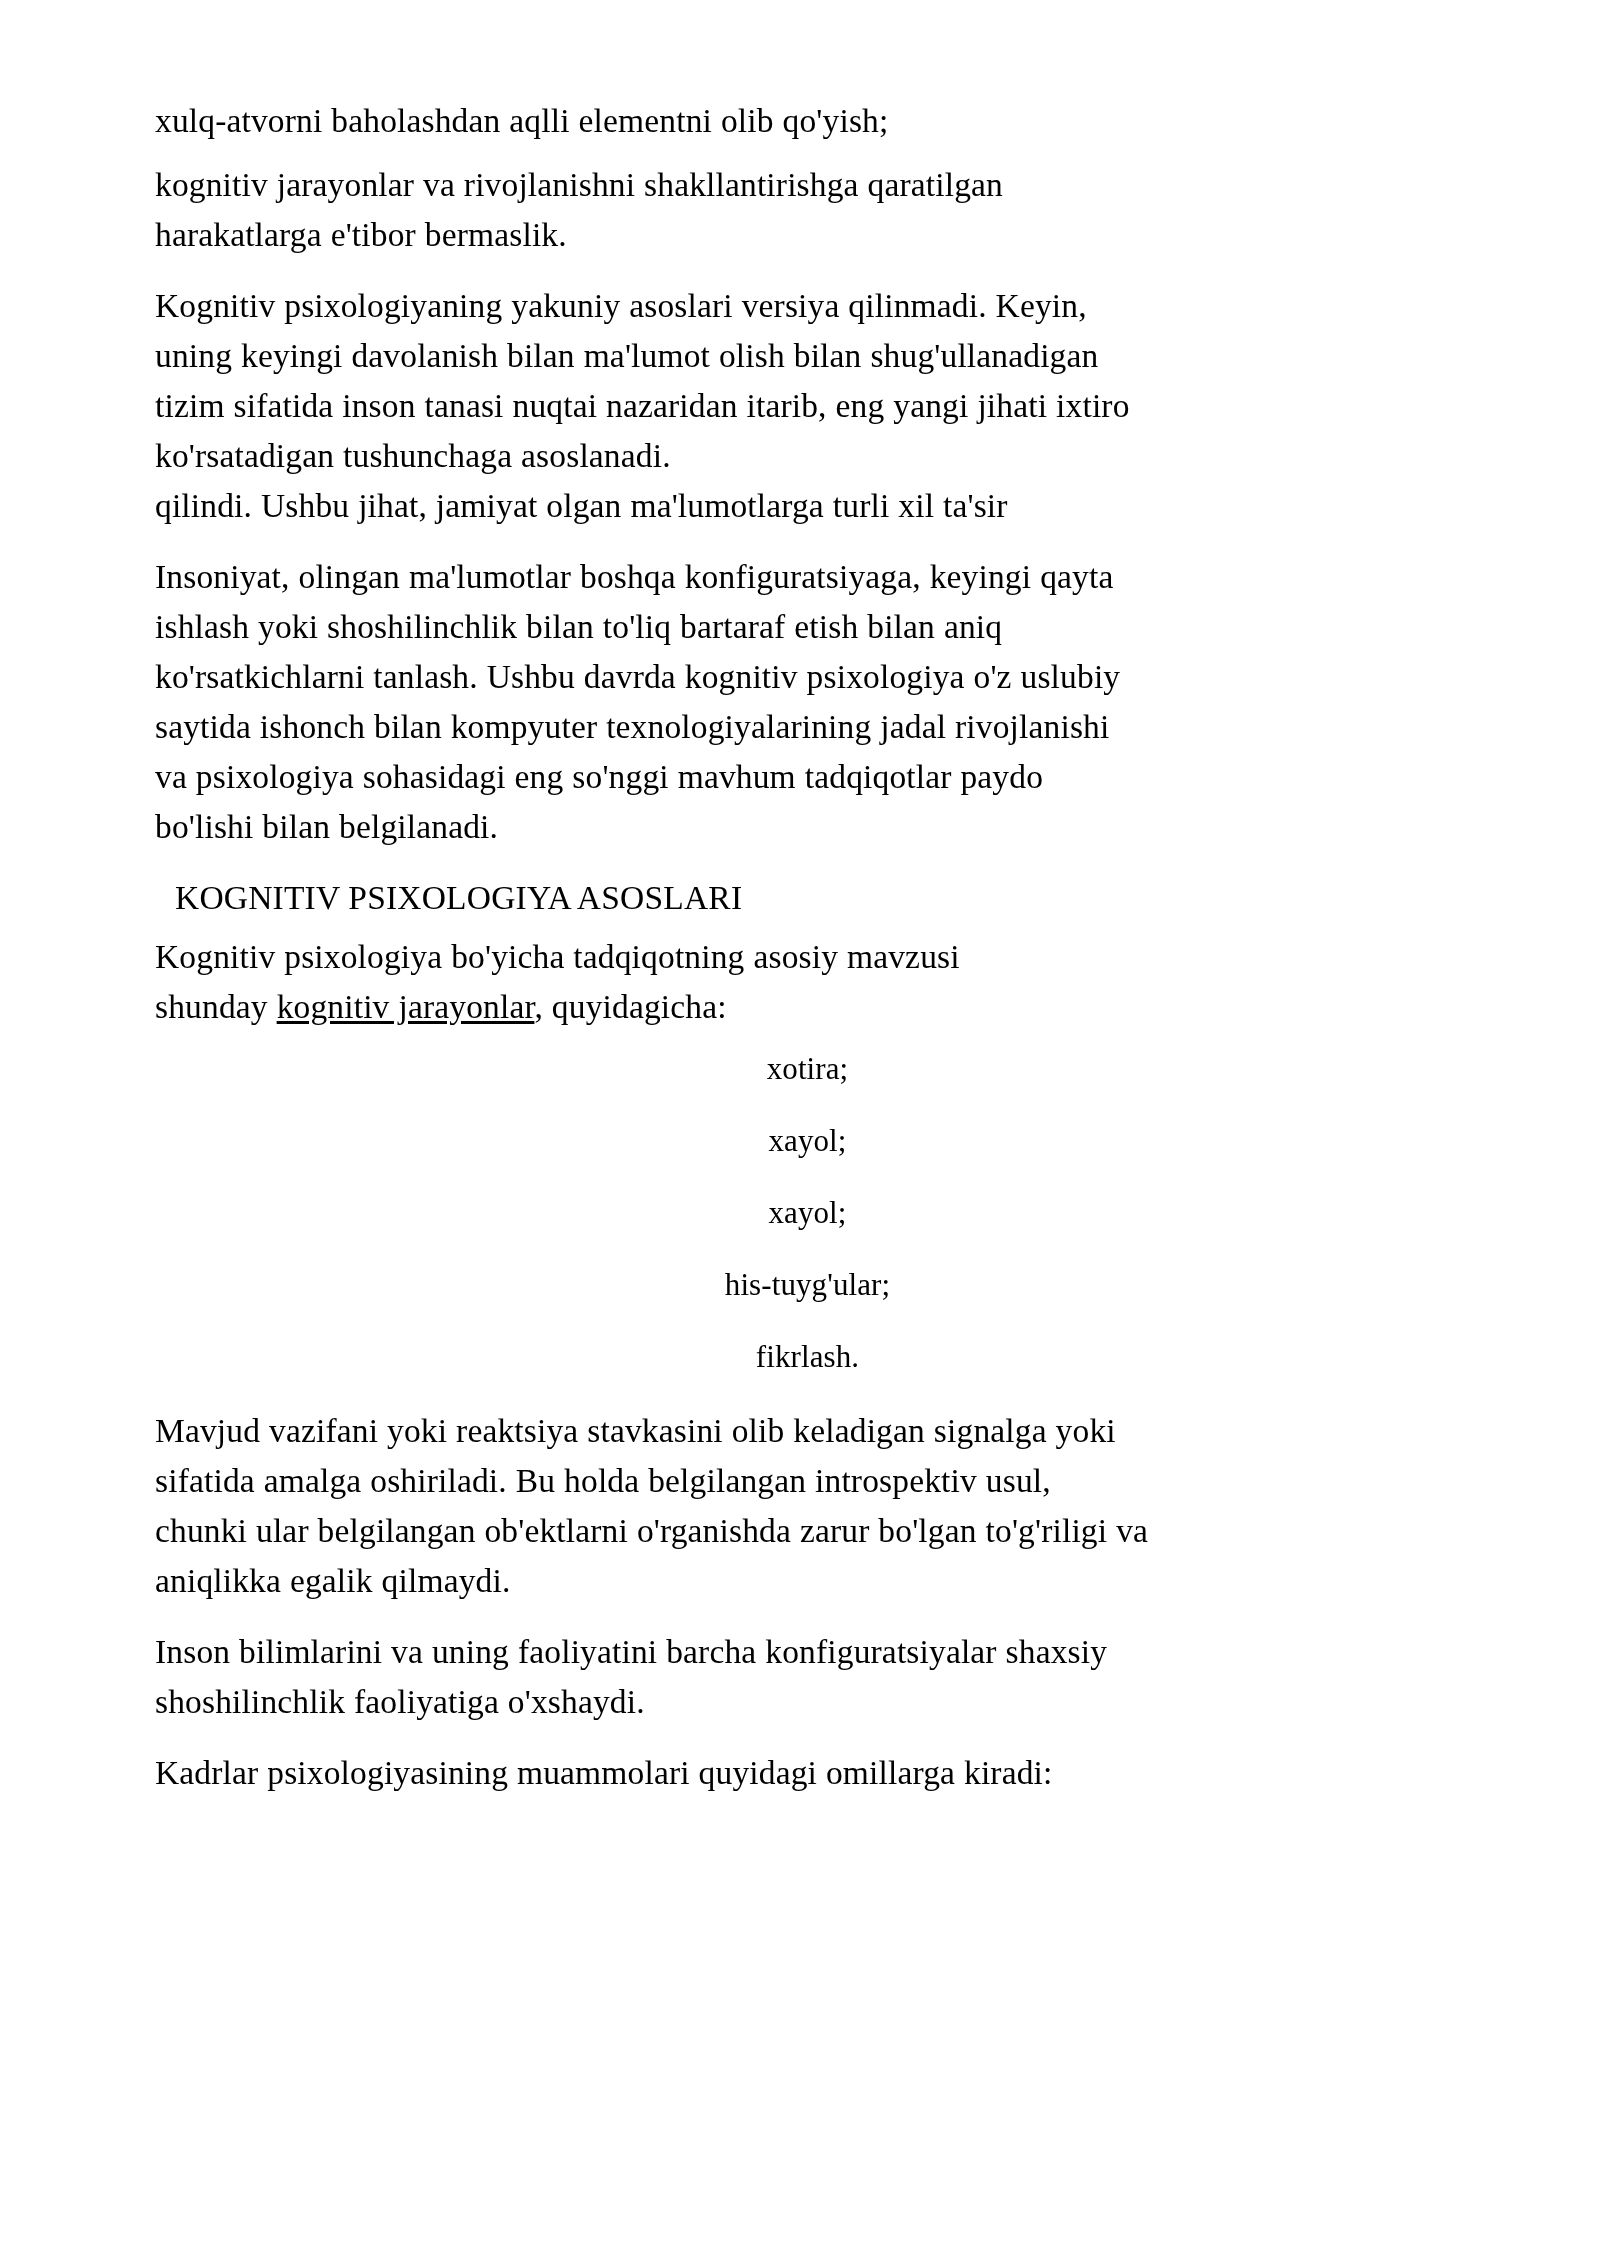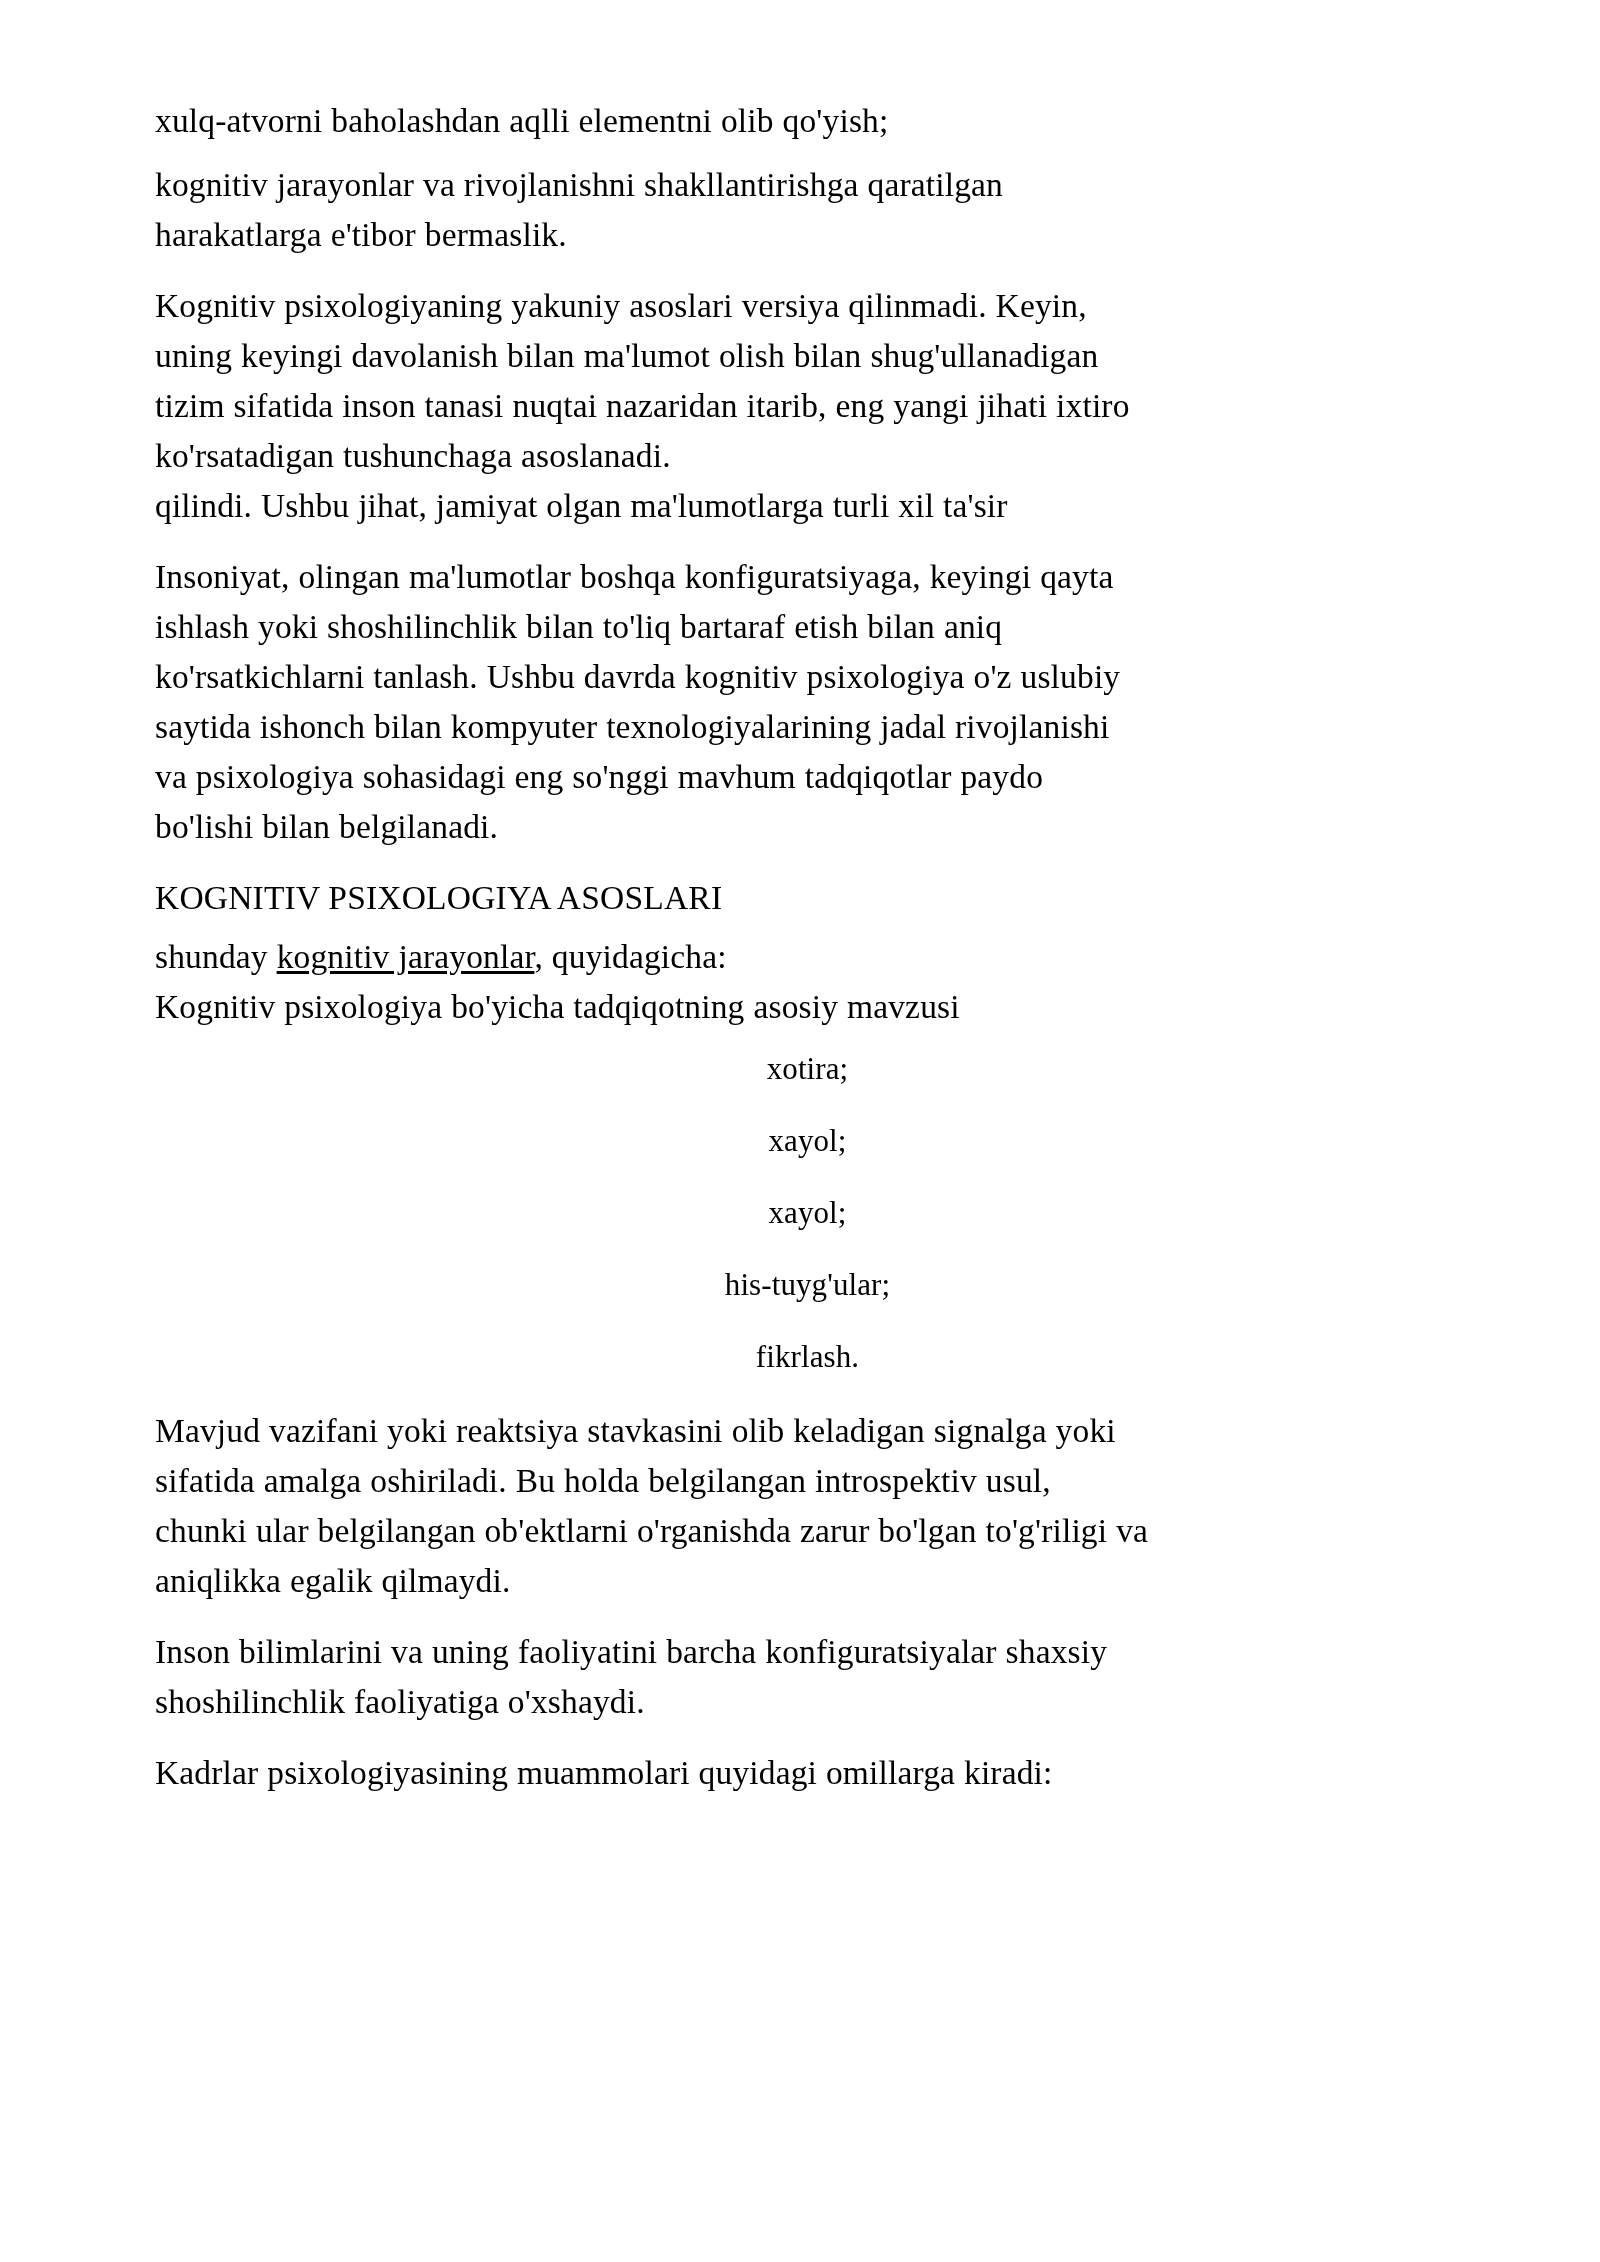--- a/index.html
+++ b/index.html
@@ -47,20 +47,21 @@
   
   p.heading {
     margin: 0;
     padding: 0;
     font-size: 33.5px;
     line-height: 50px;
     letter-spacing: 0.2px;
   }
   .blk-heading {
     margin-bottom: 9px;
+    margin-left: 20px;
   }
   
   p.listitem {
     margin: 0;
     padding: 0;
     font-size: 31px;
     line-height: 46px;
     letter-spacing: 0.1px;
   }
   .blk-list {
@@ -106,22 +107,22 @@
       <p class="para">saytida ishonch bilan kompyuter texnologiyalarining jadal rivojlanishi</p>
       <p class="para">va psixologiya sohasidagi eng so'nggi mavhum tadqiqotlar paydo</p>
       <p class="para">bo'lishi bilan belgilanadi.</p>
     </div>
 
     <div class="blk blk-heading">
       <p class="heading">KOGNITIV PSIXOLOGIYA ASOSLARI</p>
     </div>
 
     <div class="blk blk-tight">
+      <p class="para">Kognitiv psixologiya bo'yicha tadqiqotning asosiy mavzusi</p>
       <p class="para"><span>shunday </span><a class="inline-link" href="#">kognitiv jarayonlar</a><span>, quyidagicha:</span></p>
-      <p class="para">Kognitiv psixologiya bo'yicha tadqiqotning asosiy mavzusi</p>
     </div>
 
     <div class="blk blk-list">
       <p class="listitem">xotira;</p>
     </div>
     <div class="blk blk-list">
       <p class="listitem">xayol;</p>
     </div>
     <div class="blk blk-list">
       <p class="listitem">xayol;</p>

